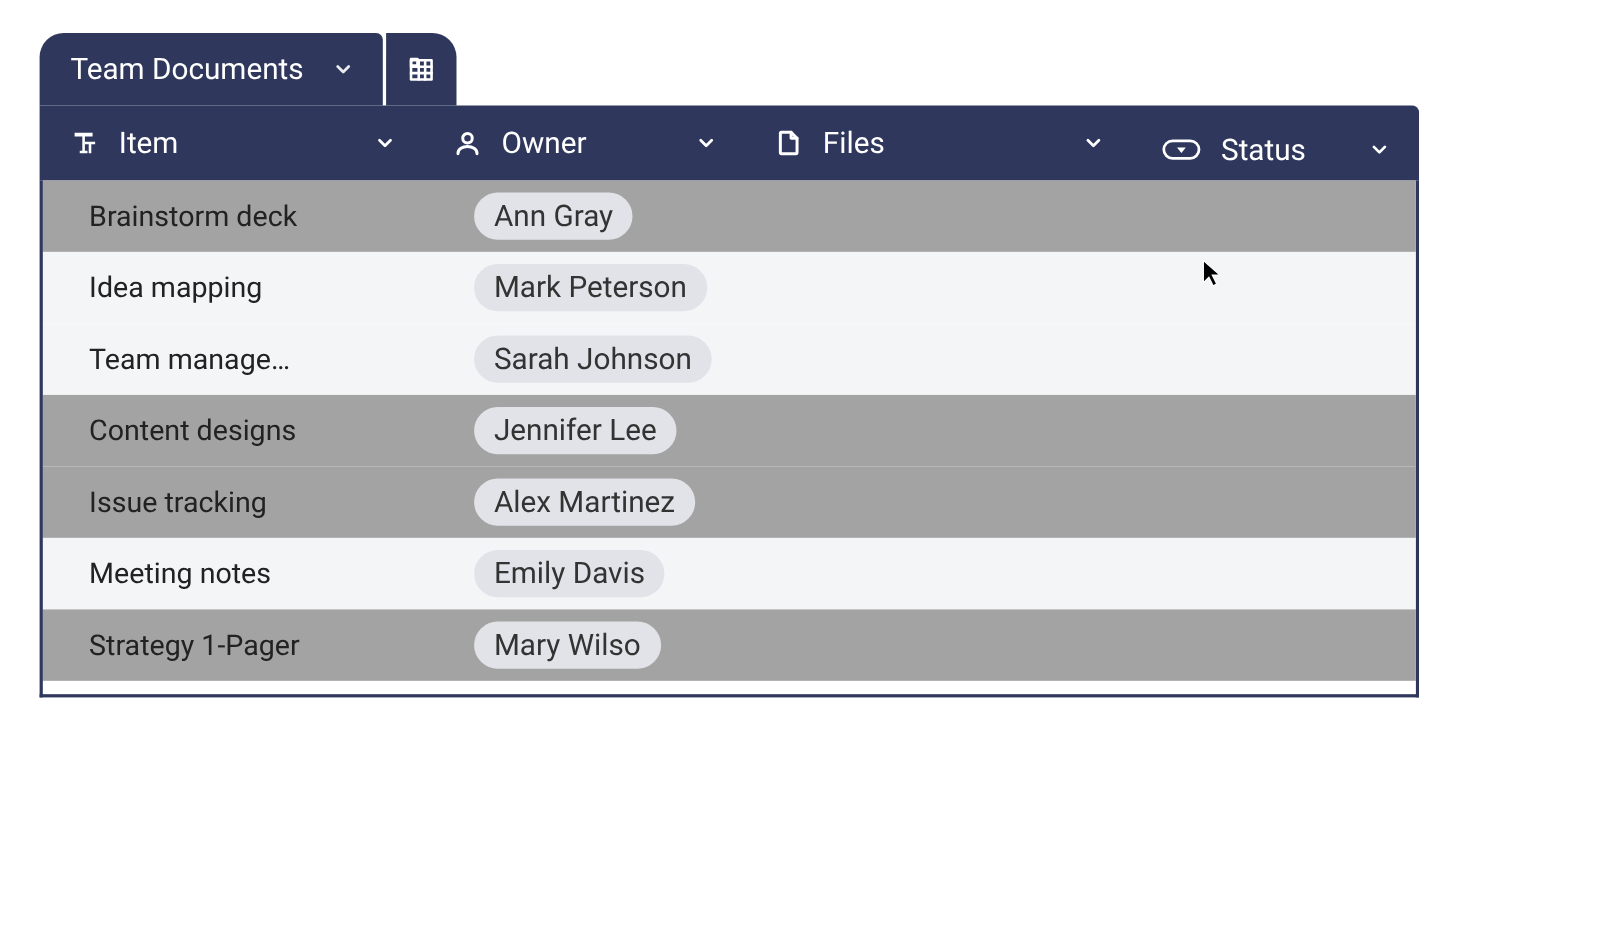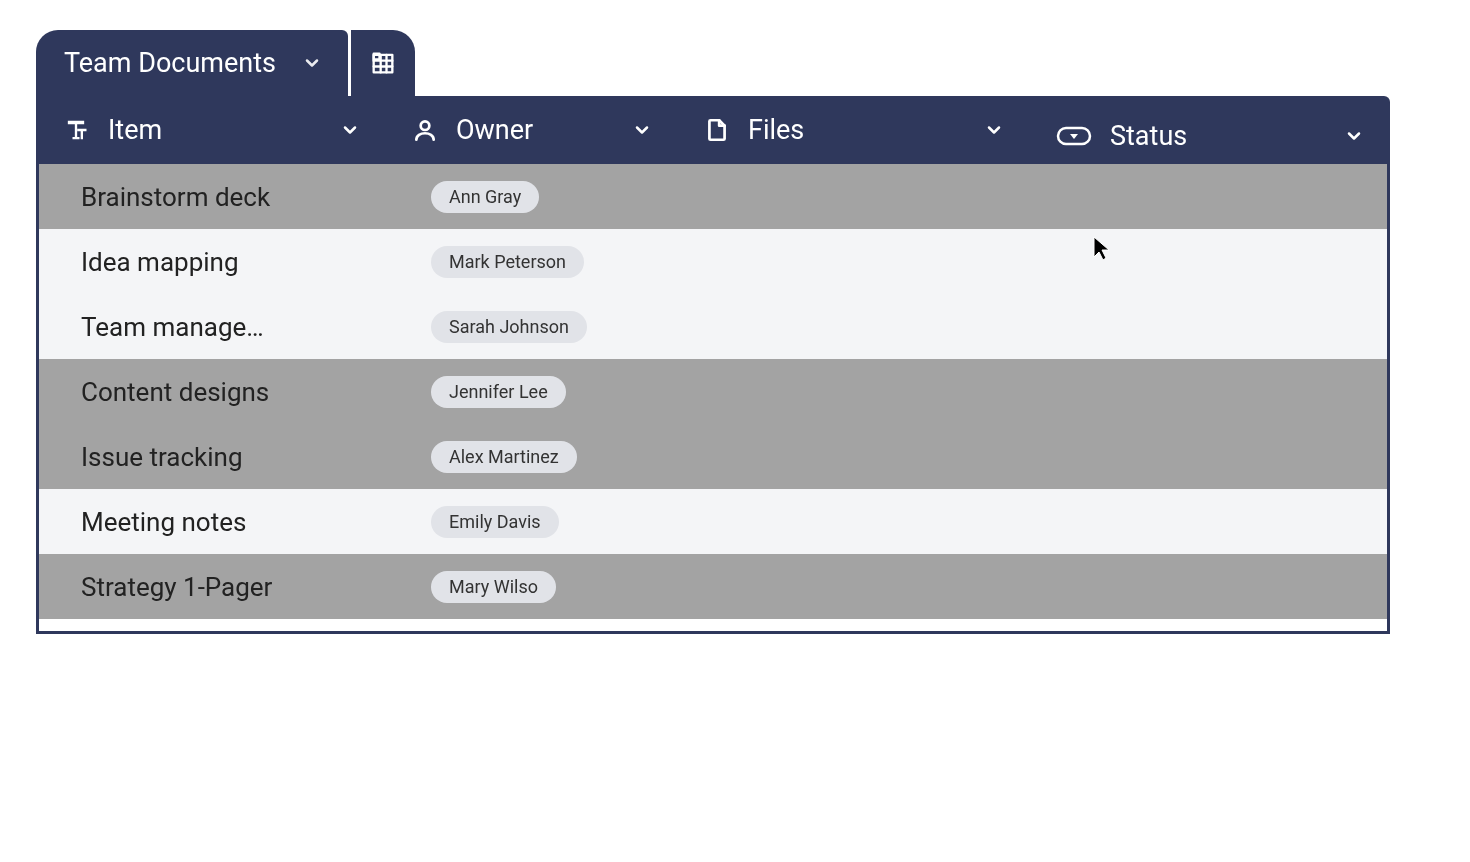--- a/index.html
+++ b/index.html
@@ -4,21 +4,21 @@
   <style>
     * { box-sizing: border-box; margin: 0; padding: 0; }
     body {
       font-family: -apple-system, BlinkMacSystemFont, "Segoe UI", Roboto, Arial, sans-serif;
       background: #ffffff;
       width: 1470px;
       height: 862px;
       padding: 30px 36px;
     }
     .table-container {
-      width: 1354px;
+      width: 1254px;
       text-align: right;
     }
     .tab-bar {
       display: flex;
       align-items: center;
       height: 66px;
     }
     .tab {
       background: #2f385c;
       color: #fff;
@@ -88,21 +88,21 @@
     }
     .tcell.item  { width: 350px; overflow:hidden; white-space:nowrap; }
     .tcell.owner { width: 292px; }
     .tcell.files { width: 352px; }
     .tcell.status{ width: 300px; flex:1; }
     .chip {
       background: #e1e3e8;
       color: #333;
       padding: 5px 18px 6px;
       border-radius: 22px;
-      font-size: 18px;
+      font-size: 27px;
       white-space: nowrap;
     }
     .spacer-row { height: 12px; background:#fff; }
     .cursor {
       position: absolute;
       left: 1056px;
       top: 205px;
       pointer-events: none;
     }
     svg { display:block; }

